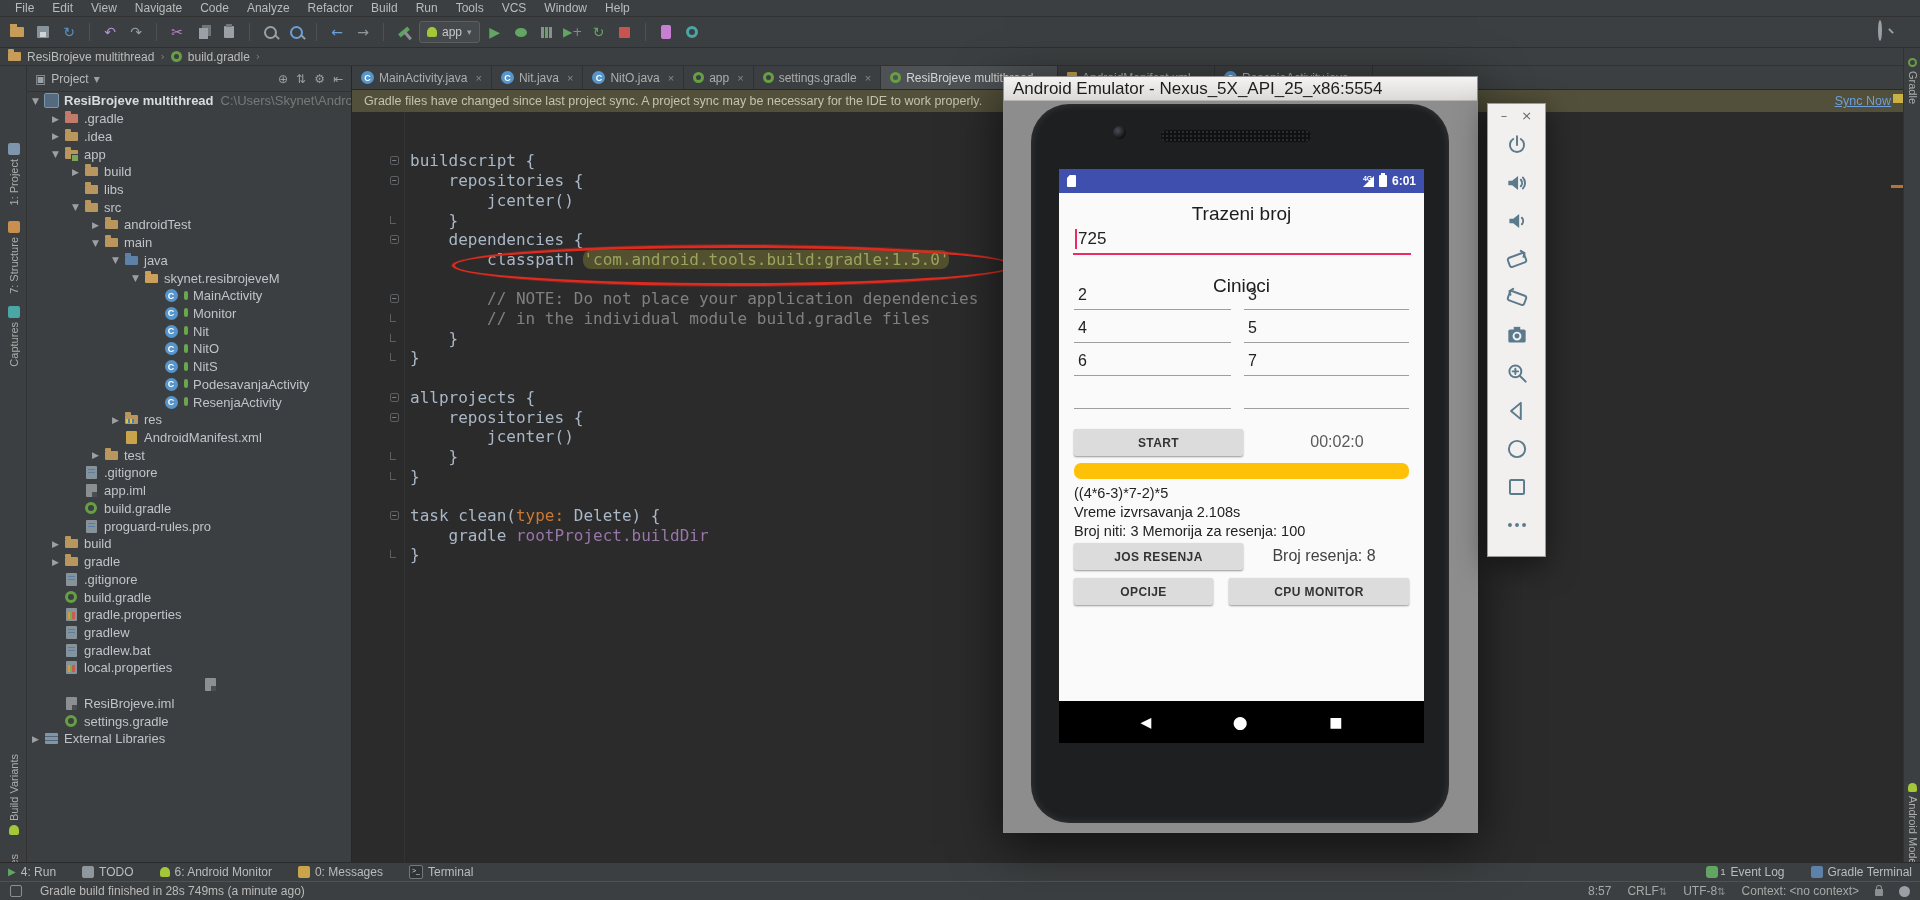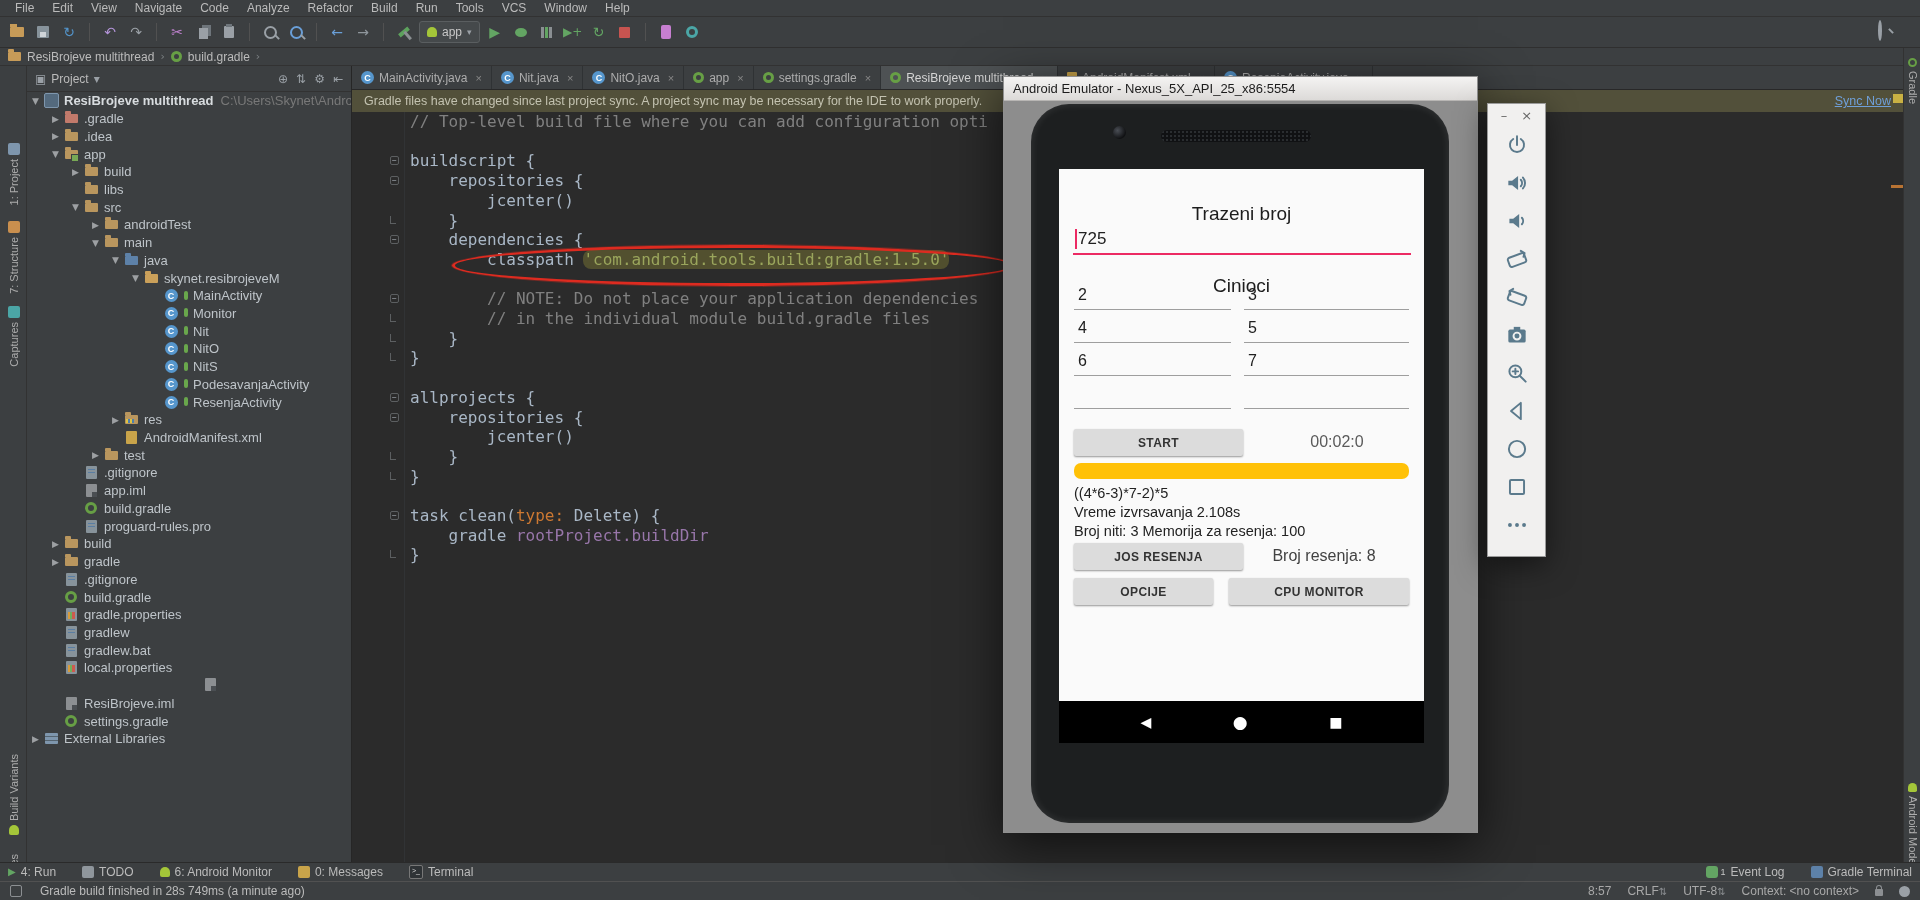--- a/index.html
+++ b/index.html
@@ -118,21 +118,21 @@
   .mini-lock{width:8px;height:7px;background:#8c8f92;border-radius:1px;position:relative;margin-top:3px;}
   .mini-lock:before{content:"";position:absolute;left:1px;top:-4px;width:4px;height:4px;border:1.5px solid #8c8f92;
                     border-bottom:none;border-radius:3px 3px 0 0;}
   .hector{width:11px;height:11px;border-radius:50%;background:#9aa0a6;}
 
   
   #emu{left:1003px;top:76px;width:475px;height:757px;background:#8d8d8d;border:1px solid #8f8f8f;
        box-shadow:0 12px 48px rgba(0,0,0,.65);z-index:50;box-sizing:border-box;}
   #emu-title{position:absolute;left:0;top:0;width:100%;height:24px;background:linear-gradient(#f4f3f2,#dcdad8);
              border-bottom:1px solid #b8b6b4;display:flex;align-items:center;padding:0 9px;box-sizing:border-box;
-             color:#1c1c1c;font-size:13px;}
+             color:#1c1c1c;font-size:17px;}
   #phone{position:absolute;left:27px;top:27px;width:418px;height:719px;background:#1d1f20;border-radius:38px;
          box-shadow:inset 0 0 8px rgba(255,255,255,.12);}
   #cam{position:absolute;left:82px;top:22px;width:13px;height:13px;border-radius:50%;
        background:radial-gradient(circle at 35% 35%,#4a4e55,#101113 70%);}
   #speaker{position:absolute;left:130px;top:26px;width:150px;height:12px;border-radius:6px;background:#101113;
            background-image:radial-gradient(#2a2d30 1px,transparent 1px);background-size:4px 4px;}
   #aps{position:absolute;left:28px;top:65px;width:365px;height:574px;background:#fafafa;overflow:hidden;}
   #ap-status{position:absolute;left:0;top:0;width:100%;height:24px;display:flex;align-items:center;
              padding:0 8px;box-sizing:border-box;color:#fff;}
   .sd-ic{width:9px;height:12px;background:#fff;border-radius:1px;clip-path:polygon(30% 0,100% 0,100% 100%,0 100%,0 25%);}
@@ -622,21 +622,20 @@
         <span class="tab-ic-class">C</span>
         <span>ResenjaActivity.java</span>
         <span class="close">×</span>
       </div>
     </div>
   <div id="notifbar" class="abs">
     <span>Gradle files have changed since last project sync. A project sync may be necessary for the IDE to work properly.</span>
     <span id="sync-now">Sync Now</span>
   </div>
   <div id="codearea" class="abs">
-      <div class="cline" style="top: 0px;"><span class="c-com">// Top-level build file where you can add configuration opti</span></div>
       <div class="cline" style="top: 19.7px;"></div>
       <div class="cline" style="top: 39.4px;"><span class="fold">−</span><span class="c-pln">buildscript {</span></div>
       <div class="cline" style="top: 59.1px;"><span class="fold">−</span><span class="c-pln">    repositories {</span></div>
       <div class="cline" style="top: 78.8px;"><span class="c-pln">        jcenter()</span></div>
       <div class="cline" style="top: 98.5px;"><span class="fold fold-end"></span><span class="c-pln">    }</span></div>
       <div class="cline" style="top: 118.2px;"><span class="fold">−</span><span class="c-pln">    dependencies {</span></div>
       <div class="cline" style="top: 137.9px;"><span class="c-pln">        classpath </span><span class="c-str">'com.android.tools.build:gradle:1.5.0'</span></div>
       <div class="cline" style="top: 157.6px;"></div>
       <div class="cline" style="top: 177.3px;"><span class="fold">−</span><span class="c-com">        // NOTE: Do not place your application dependencies</span></div>
       <div class="cline" style="top: 197px;"><span class="fold fold-end"></span><span class="c-com">        // in the individual module build.gradle files</span></div>
@@ -716,20 +715,30 @@
   </div>
 
   <div id="emu" class="abs">
     <div id="emu-title">
       <span>Android Emulator - Nexus_5X_API_25_x86:5554</span>
     </div>
     <div id="phone">
       <div id="cam"></div>
       <div id="speaker"></div>
       <div id="aps">
+        <div id="ap-status" style="background: rgb(62, 79, 174);">
+          <span class="sd-ic"></span>
+          <span class="rgt">
+            <span class="sig">
+                <span class="sig-4g">4G</span>
+              </span>
+            <span class="batt"></span>
+            <span>6:01</span>
+          </span>
+        </div>
         <div id="ap-content">
           <div class="ap-h" style="top:10px">Trazeni broj</div>
           <div id="ap-inputval" style="border-left-color: rgb(236, 42, 99);">725</div>
           <div id="ap-input-underline" style="background: rgb(236, 42, 99);"></div>
           <div class="ap-h" style="top:82px">Cinioci</div>
           <div id="ap-factors">
               <div class="factor-row" style="top: 88px;">
                 <span class="factor-cell fc-l">2</span>
                 <span class="factor-cell fc-r">3</span>
               </div>

